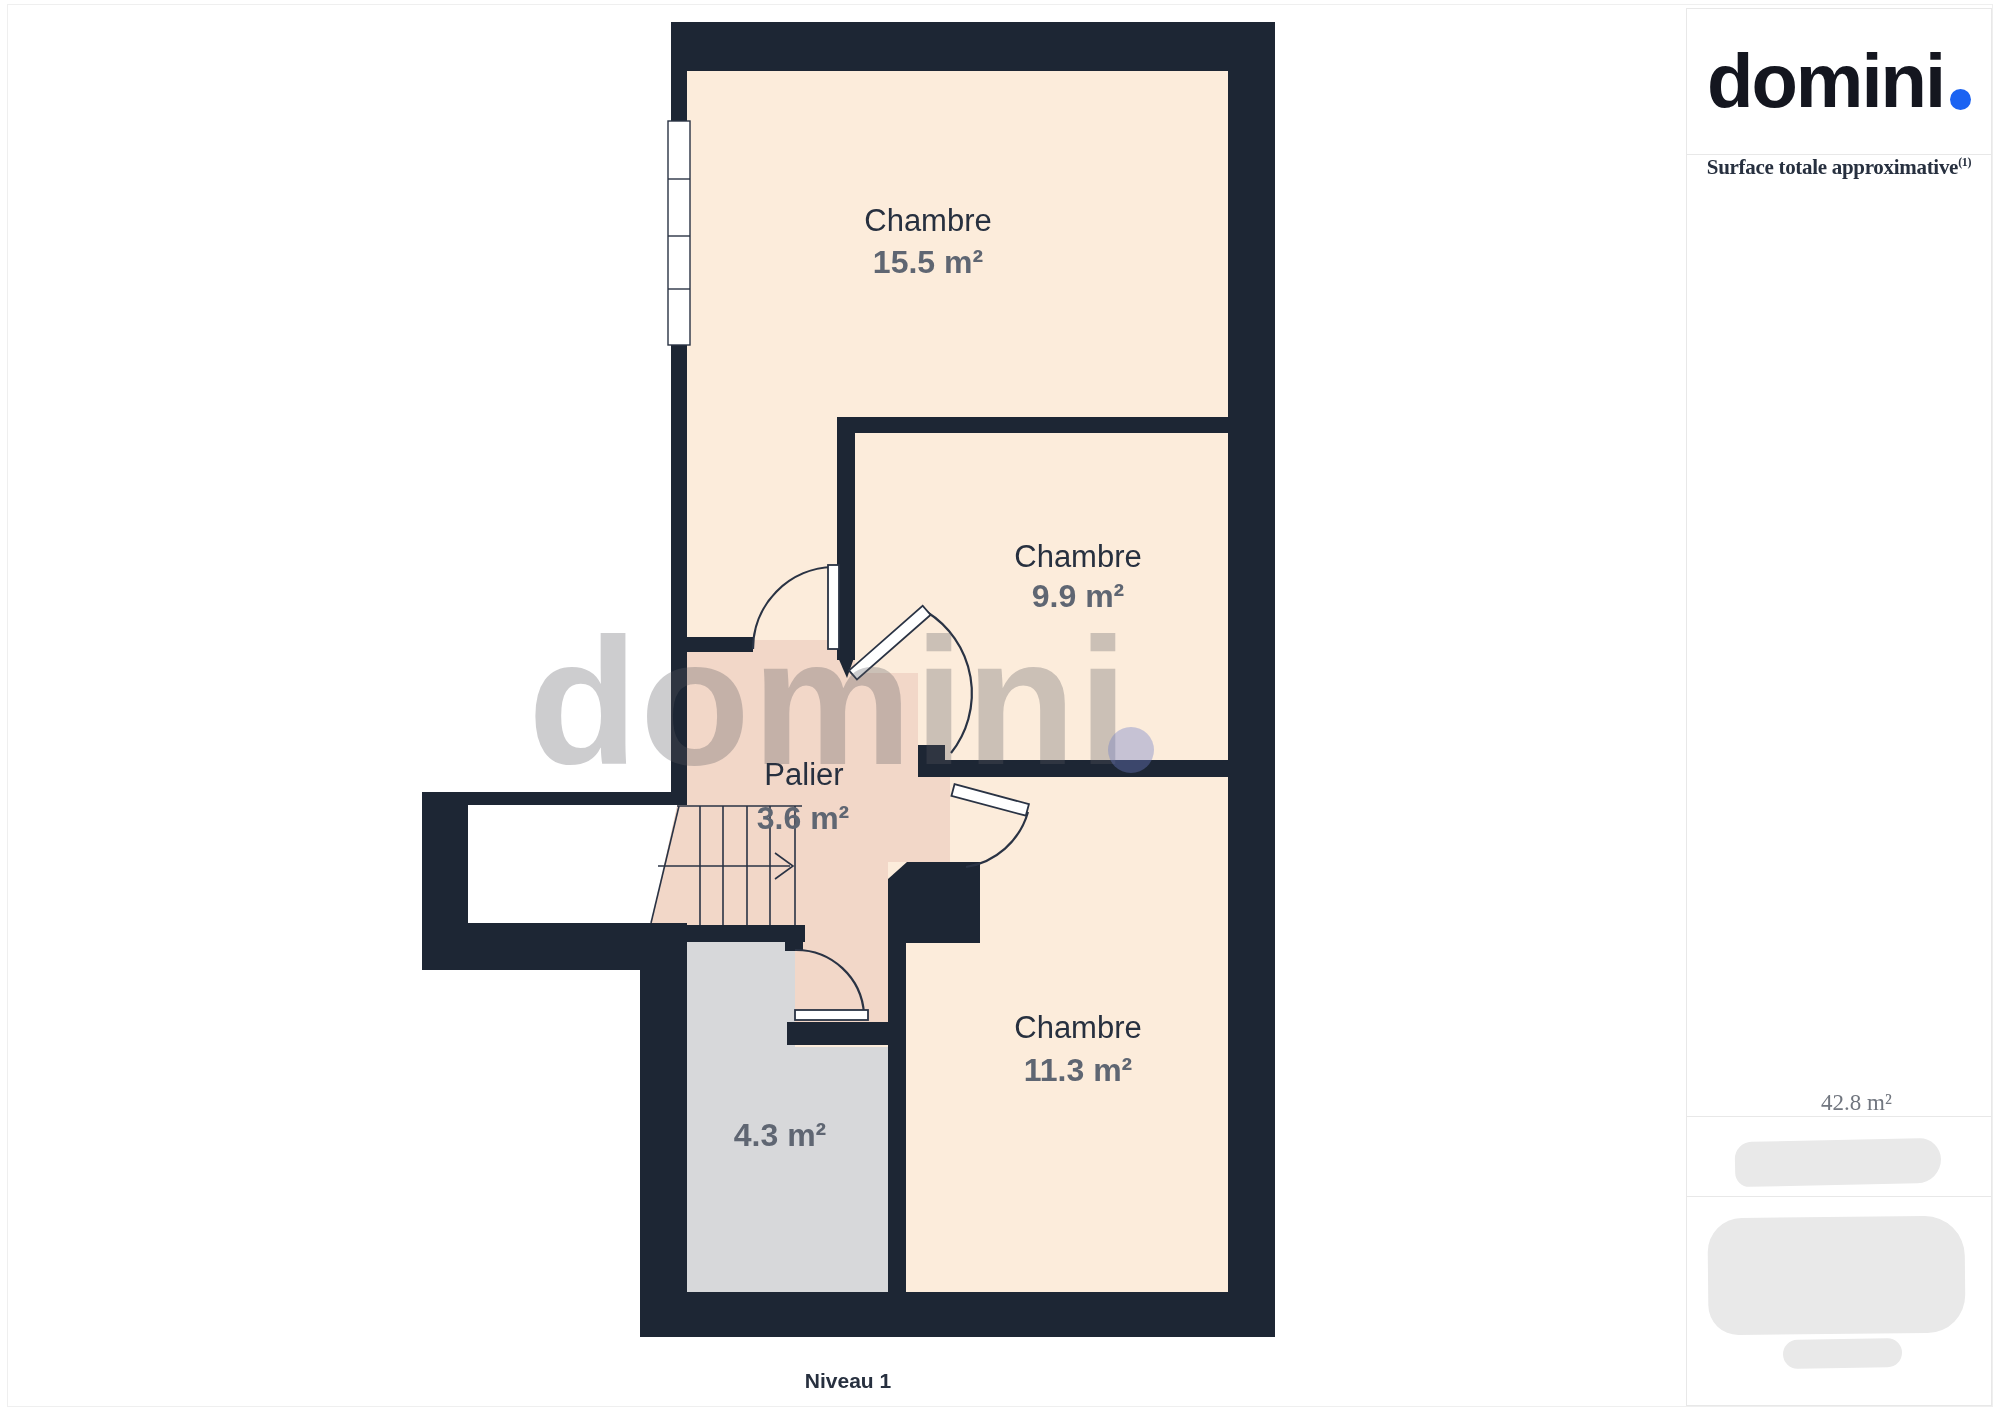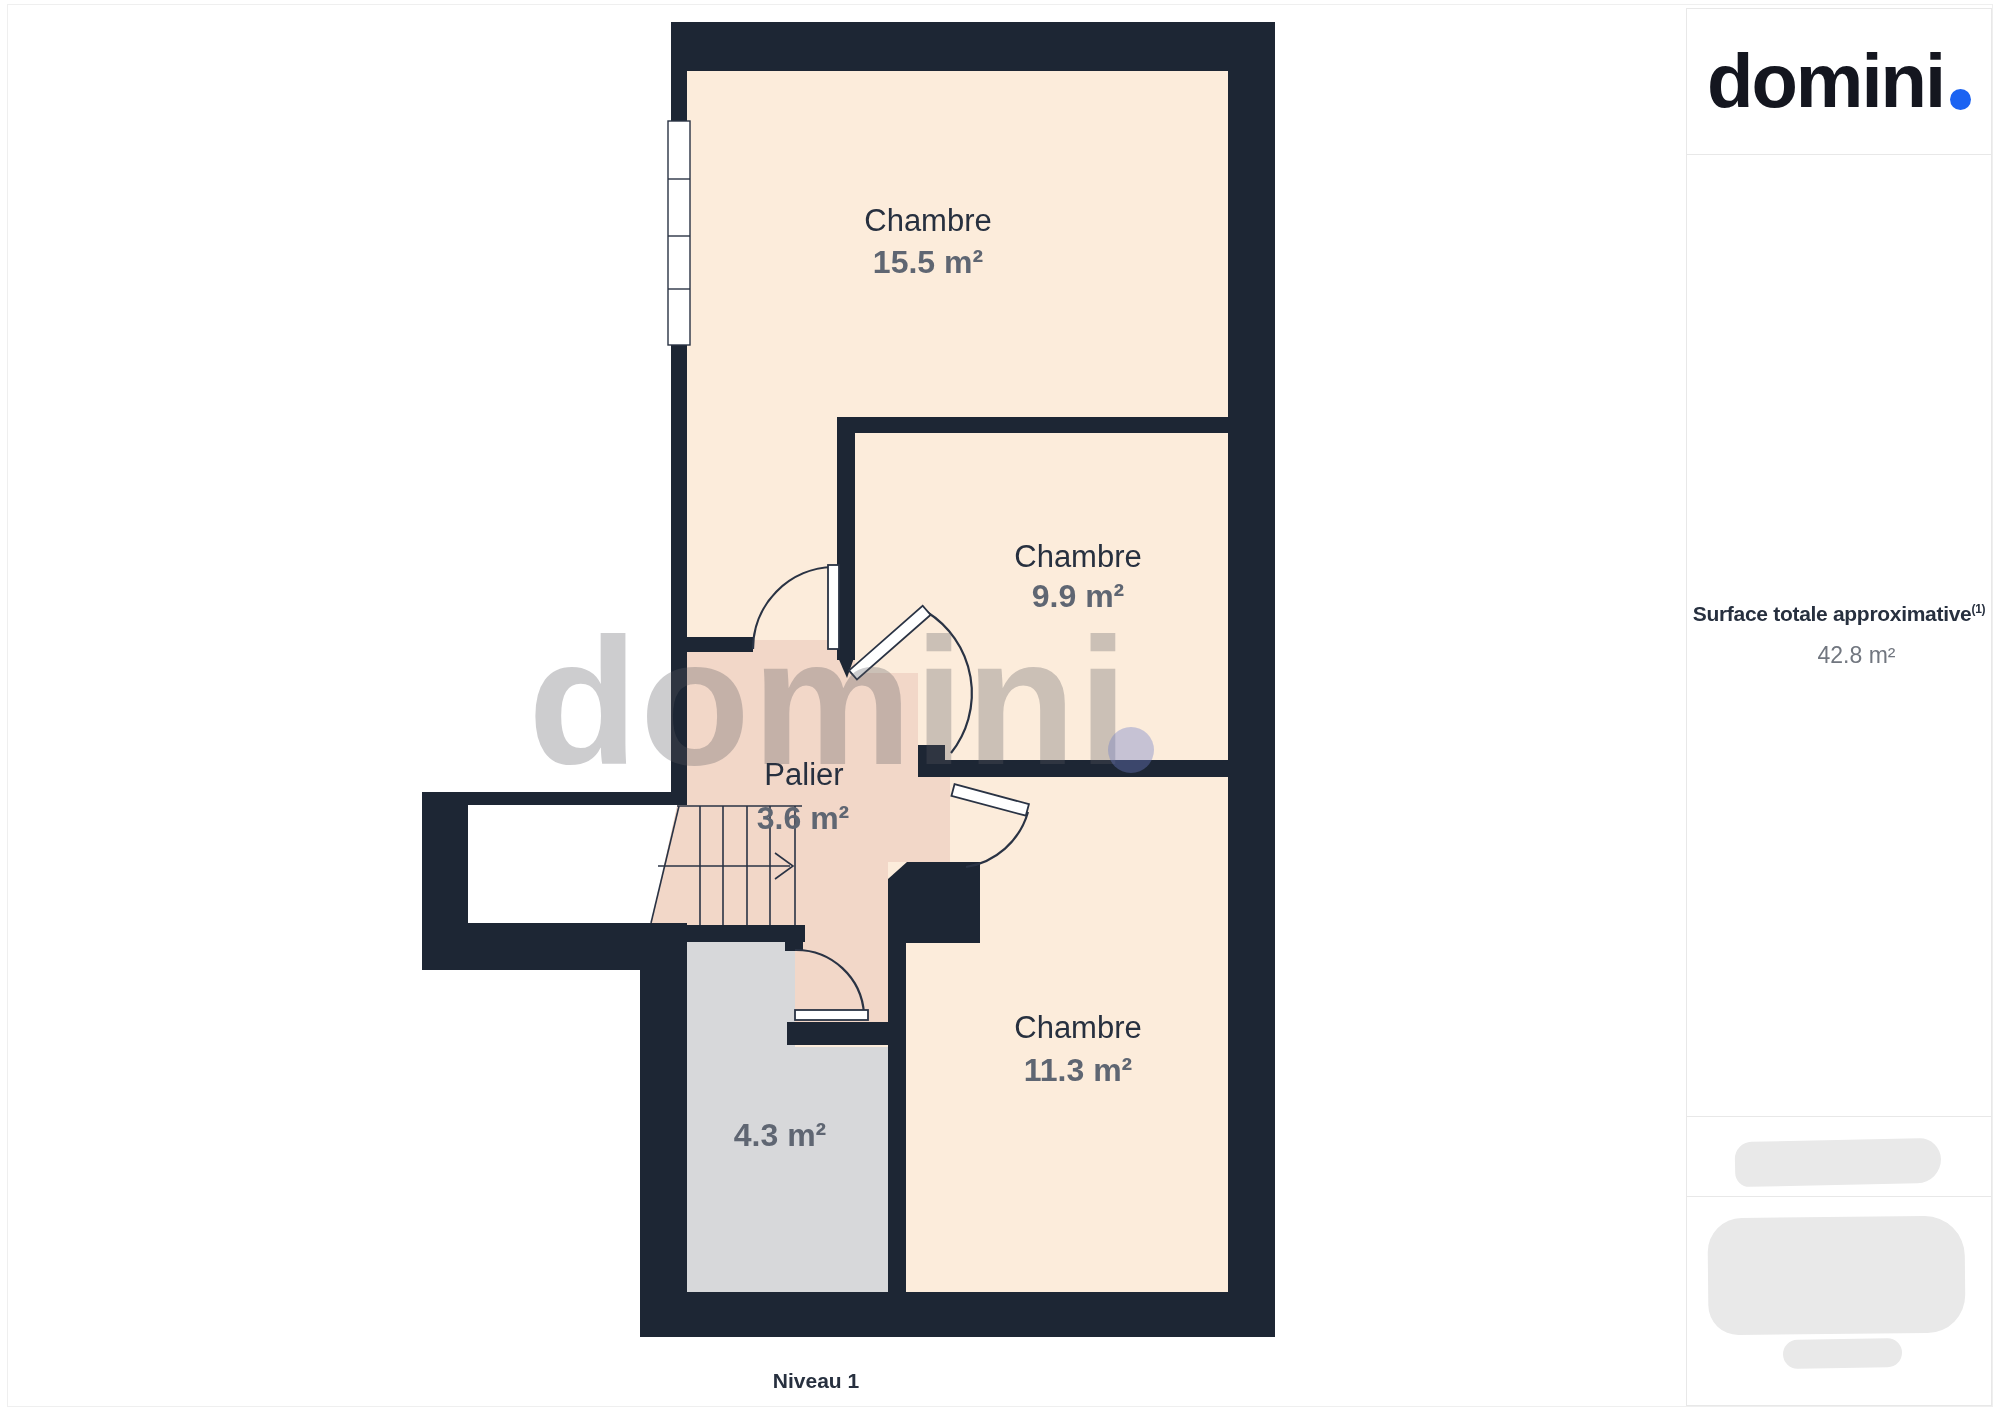--- a/index.html
+++ b/index.html
@@ -50,21 +50,21 @@
     display:flex;flex-direction:column;
   }
   .sb-logo-box{height:146px;border-bottom:1px solid var(--border);
     display:flex;align-items:center;justify-content:center;}
   .logo-wrap{display:flex;align-items:flex-end;}
   .logo-text{font-size:76px;font-weight:800;letter-spacing:-2px;
     color:var(--logo);line-height:0.9;}
   .logo-dot{display:inline-block;width:21px;height:21px;border-radius:50%;
     background:var(--accent);margin-left:6px;margin-bottom:6px;}
   .sb-surface-box{height:962px;border-bottom:1px solid var(--border);
-    display:flex;flex-direction:column;align-items:center;justify-content:center;gap:16px;}
+    display:flex;flex-direction:column;align-items:center;justify-content:space-between;gap:16px;font-family:Liberation Serif, serif;}
   .surface-label{font-size:21px;font-weight:700;letter-spacing:-0.3px;color:var(--label);}
   .surface-label sup{font-size:12px;font-weight:700;}
   .surface-value{font-size:23px;color:#71767f;margin-left:35px;}
   .sb-blob-box-1{height:80px;border-bottom:1px solid var(--border);position:relative;}
   .sb-blob-box-2{flex:1;position:relative;}
   .blob{position:absolute;background:var(--blob);}
   .blob-1{left:48px;top:23px;width:206px;height:45px;border-radius:24px 30px 34px 20px;transform:rotate(-1.2deg);}
   .blob-2{left:21px;top:20px;width:257px;height:117px;border-radius:34px 40px 38px 30px;transform:rotate(-0.6deg);}
   .blob-3{left:96px;top:142px;width:119px;height:29px;border-radius:15px;transform:rotate(-1deg);}
 </style>
@@ -167,21 +167,21 @@
 <div class="plan-label" style="left:1078px;top:596px"><span class="room-area">9.9 m²</span></div>
 
 <div class="plan-label" style="left:1078px;top:1028px"><span class="room-name">Chambre</span></div>
 <div class="plan-label" style="left:1078px;top:1070px"><span class="room-area">11.3 m²</span></div>
 
 <div class="plan-label" style="left:804px;top:775px"><span class="room-name">Palier</span></div>
 <div class="plan-label" style="left:803px;top:818px"><span class="room-area">3.6 m²</span></div>
 
 <div class="plan-label" style="left:780px;top:1135px"><span class="room-area">4.3 m²</span></div>
 
-<div class="plan-label level-label" style="left:816px;top:1381px">Niveau 1</div>
+<div class="plan-label level-label" style="left:848px;top:1381px">Niveau 1</div>
 
 <div class="sidebar">
   <div class="sb-logo-box">
     <div class="logo-wrap">
       <span class="logo-text">domini</span>
       <span class="logo-dot"></span>
     </div>
   </div>
   <div class="sb-surface-box">
     <div class="surface-label">

